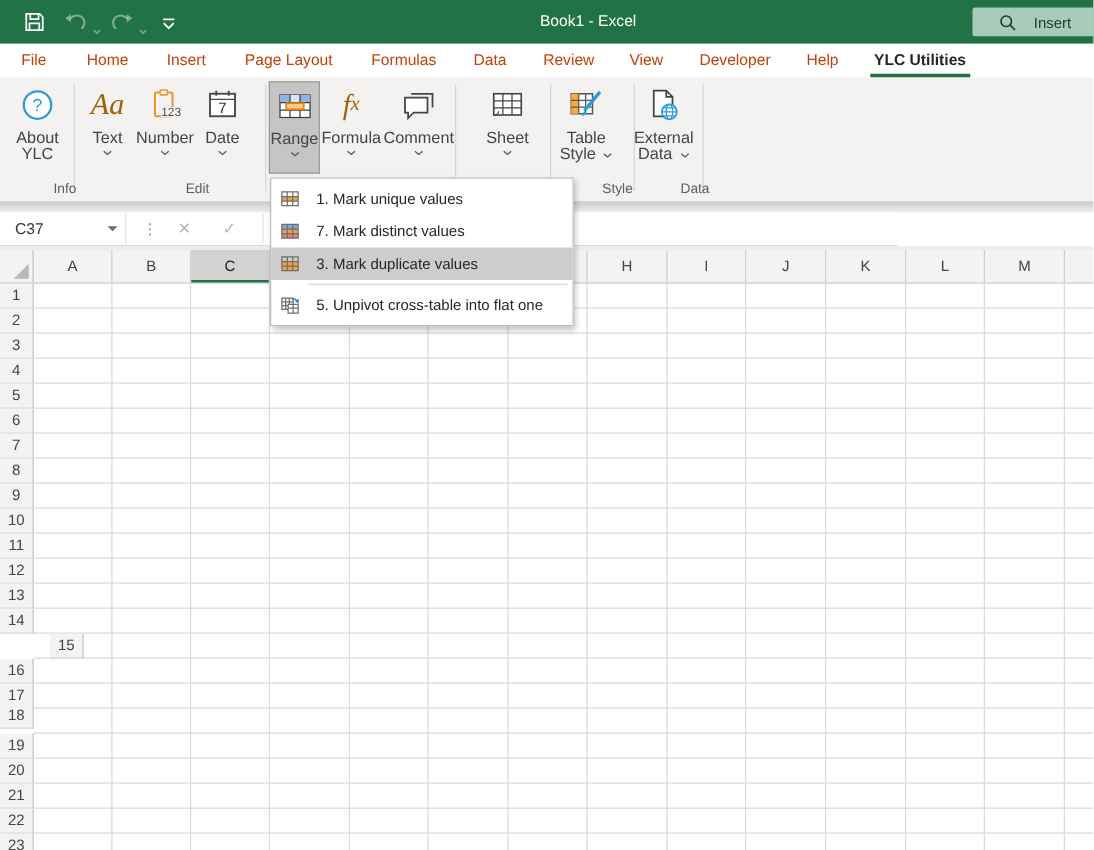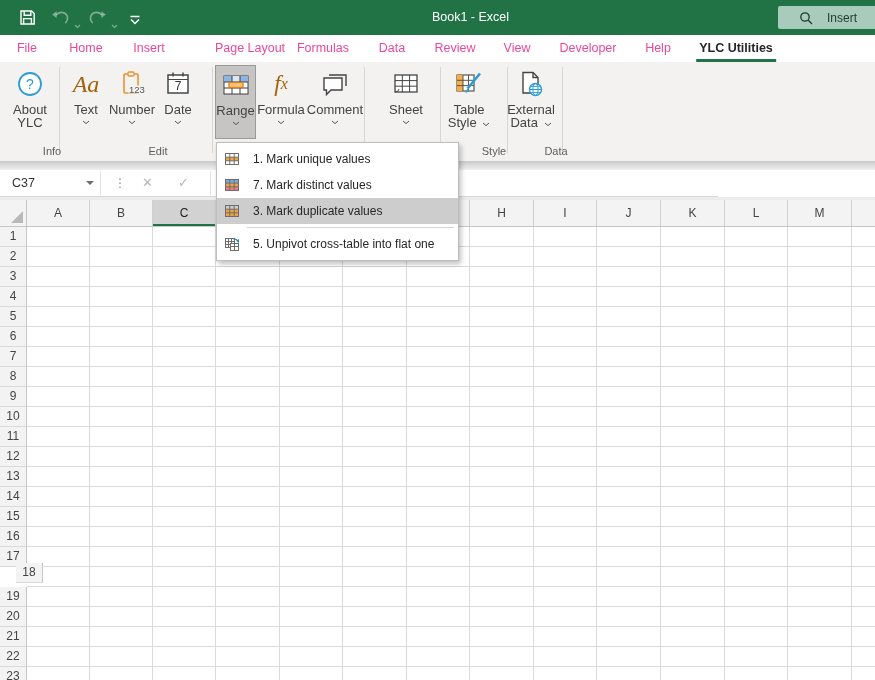--- a/index.html
+++ b/index.html
@@ -12,21 +12,21 @@
   .wintitle{position:absolute;left:0;right:0;top:0;height:35px;line-height:35px;text-align:center;
             color:#fff;font-size:12.5px;padding-left:66px;}
   .searchbox{position:absolute;left:778px;top:6px;width:100px;height:23px;background:#a9cbbb;
              border-radius:2px;display:flex;align-items:center;color:#1d3a2c;font-size:12px;}
   .searchbox svg{margin-left:21px;}
   .searchbox span{margin-left:14px;}
 
   
   .tabrow{position:absolute;top:35px;left:0;width:875px;height:27px;background:#fff;}
   .tab{position:absolute;top:0;height:24px;line-height:26px;transform:translateX(-50%);
-       font-size:12.5px;color:#ec4899;padding:0 3px;white-space:nowrap;}
+       font-size:12.5px;color:#c2410c;padding:0 3px;white-space:nowrap;}
   .tab.active{color:#262626;font-weight:700;border-bottom:3px solid #217346;}
 
   
   .ribbon{position:absolute;top:62px;left:0;width:875px;height:99px;background:#f3f2f1;}
   .gdiv{position:absolute;top:5px;height:86px;width:1px;background:#d8d6d4;}
   .glabel{position:absolute;top:83px;transform:translateX(-50%);font-size:11px;color:#5f5d5b;white-space:nowrap;padding-left:46px;}
   .rbtn{position:absolute;top:3px;height:76px;display:flex;flex-direction:column;align-items:center;box-sizing:border-box;}
   .rbtn .icn{height:38px;display:flex;align-items:center;justify-content:center;}
   .rbtn .lbl{font-size:13px;color:#444;line-height:13px;text-align:center;white-space:nowrap;}
   .rbtn .chev{margin-top:4px;line-height:0;}
@@ -123,21 +123,21 @@
         <path d="M9.3 9.3 L13 13" stroke="#1d3a2c" stroke-width="1.3"></path>
       </svg>
       <span>Insert</span>
     </div>
   </div>
 
   <div class="tabrow" id="tabrow">
       <div class="tab" style="left: 27px;">File</div>
       <div class="tab" style="left: 86px;">Home</div>
       <div class="tab" style="left: 149px;">Insert</div>
-      <div class="tab" style="left: 231px; margin-left: 19px;">Page Layout</div>
+      <div class="tab" style="left: 231px;">Page Layout</div>
       <div class="tab" style="left: 323px;">Formulas</div>
       <div class="tab" style="left: 392px;">Data</div>
       <div class="tab" style="left: 455px;">Review</div>
       <div class="tab" style="left: 517px;">View</div>
       <div class="tab" style="left: 588px;">Developer</div>
       <div class="tab" style="left: 658px;">Help</div>
       <div class="tab active" style="left: 736px;">YLC Utilities</div>
     </div>
 
   <div class="ribbon">
@@ -371,27 +371,27 @@
       <div class="rh" style="top: 180px;">10</div>
       <div class="hline" style="top: 199px;"></div>
       <div class="rh" style="top: 200px;">11</div>
       <div class="hline" style="top: 219px;"></div>
       <div class="rh" style="top: 220px;">12</div>
       <div class="hline" style="top: 239px;"></div>
       <div class="rh" style="top: 240px;">13</div>
       <div class="hline" style="top: 259px;"></div>
       <div class="rh" style="top: 260px;">14</div>
       <div class="hline" style="top: 279px;"></div>
-      <div class="rh" style="top: 280px;">15</div>
+      <div class="rh" style="top: 280px; margin-left: 40px;">15</div>
       <div class="hline" style="top: 299px;"></div>
       <div class="rh" style="top: 300px;">16</div>
       <div class="hline" style="top: 319px;"></div>
       <div class="rh" style="top: 320px;">17</div>
       <div class="hline" style="top: 339px;"></div>
-      <div class="rh" style="top: 336px; margin-left: 16px;">18</div>
+      <div class="rh" style="top: 336px;">18</div>
       <div class="hline" style="top: 359px;"></div>
       <div class="rh" style="top: 360px;">19</div>
       <div class="hline" style="top: 379px;"></div>
       <div class="rh" style="top: 380px;">20</div>
       <div class="hline" style="top: 399px;"></div>
       <div class="rh" style="top: 400px;">21</div>
       <div class="hline" style="top: 419px;"></div>
       <div class="rh" style="top: 420px;">22</div>
       <div class="hline" style="top: 439px;"></div>
       <div class="rh" style="top: 440px;">23</div>

